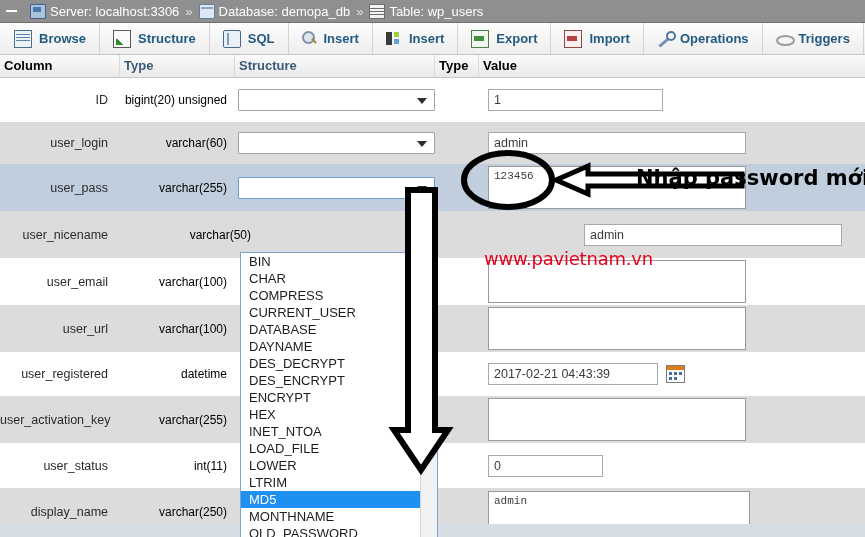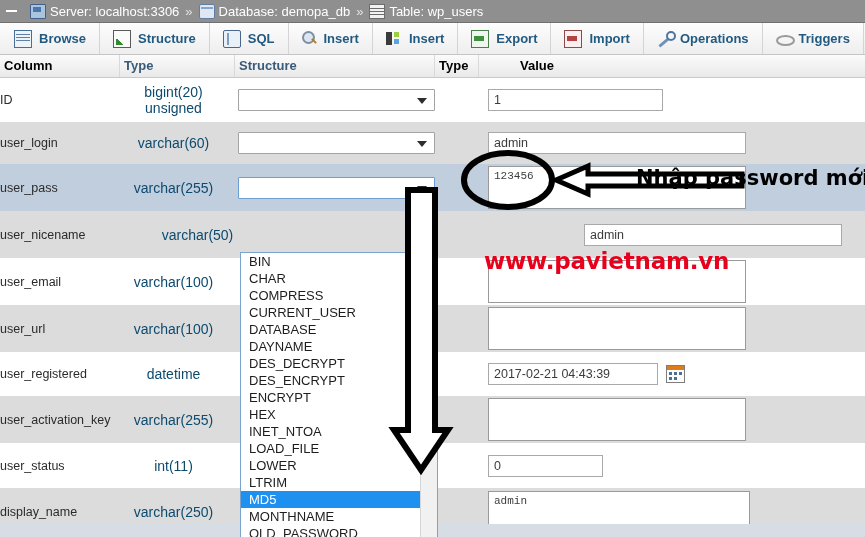--- a/index.html
+++ b/index.html
@@ -120,39 +120,39 @@
     background: linear-gradient(to bottom,#fbfbfb 0%,#e9e9e9 100%);
     border-bottom: 1px solid #c9c9c9;
     font-weight: bold;
     font-size: 13px;
   }
   .hdr-col { padding-left: 4px; border-right: 1px solid #d9d9d9; height: 22px; line-height:22px; box-sizing:border-box;}
   .h-column { width: 120px; color:#000; }
   .h-type   { width: 115px; color:#3a5a7a; }
   .h-func   { width: 200px; color:#3a5a7a; }
   .h-null   { width: 44px;  color:#000; }
-  .h-value  { flex: 1;      color:#000; border-right:none;margin-left:37px;}
+  .h-value  { flex: 1;      color:#000; border-right:none;}
 
   .row {
     display: flex;
     align-items: center;
     box-sizing: border-box;
     position: relative;
   }
   .row.odd  { background: #ffffff; }
   .row.even { background: #dcdcdc; }
   .row.sel  { background: #c0cede; }
 
   .c-column {
-    width: 120px; padding-right: 12px;
+    width: 120px; text-align: right; padding-right: 12px;
     box-sizing: border-box; color:#2b2b2b; font-size:12.5px;
   }
   .c-type {
-    width: 115px; text-align: center; padding-right: 8px;
-    box-sizing: border-box; color:#0c4a6e; font-size:14px;
+    width: 115px; text-align: right; padding-right: 8px;
+    box-sizing: border-box; color:#000000; font-size:12px;
   }
   .c-func {
     width: 205px; box-sizing: border-box; padding-left: 3px;
     position: relative;
   }
   .c-null { width: 44px; box-sizing: border-box;}
   .c-value { flex: 1; box-sizing: border-box; padding-left: 4px; display:flex; align-items:center; gap:8px;}
 
   
   .fsel {
@@ -243,21 +243,21 @@
   #anno { position:absolute; left:0; top:0; width:865px; height:537px; pointer-events:none; z-index: 60;}
   #anno-text {
     position: absolute; left: 636px; top: 166px;
     font-family: "DejaVu Sans", sans-serif;
     font-size: 21px; font-weight: bold; color: #000;
     white-space: nowrap;
   }
   #watermark {
     position: absolute; left: 484px; top: 248px;
     font-family: "DejaVu Sans", sans-serif;
-    font-size: 23px; font-weight: bold; color: #e8001c;
+    font-size: 18px; font-weight: normal; color: #e8001c;
     white-space: nowrap;
     letter-spacing: -0.2px;
     z-index: 55;
   }
   
   #bottomstrip {
     position:absolute; left:0; bottom:0; width:865px; height:14px;
     background:#d6dde4;
   }
 </style>

